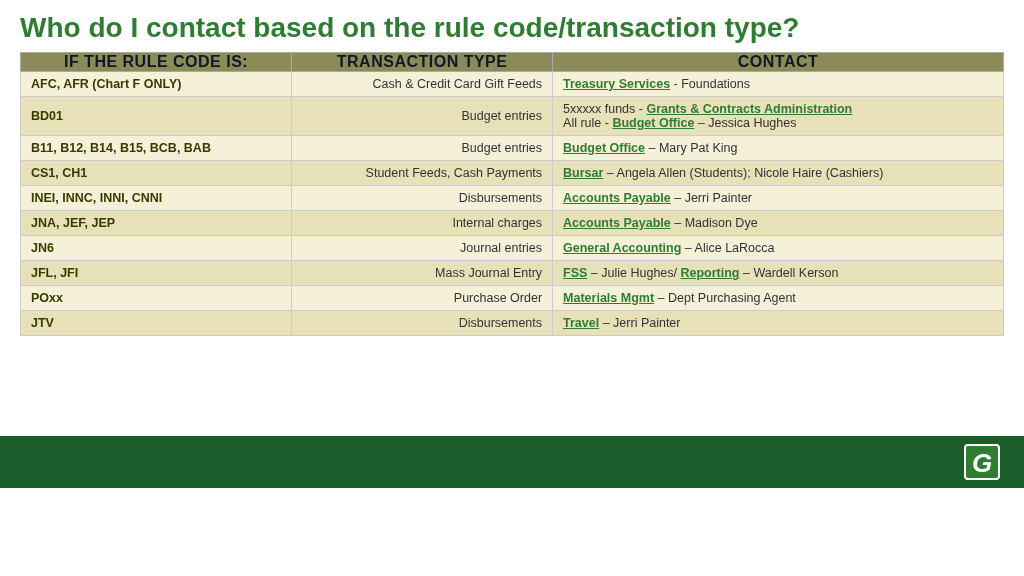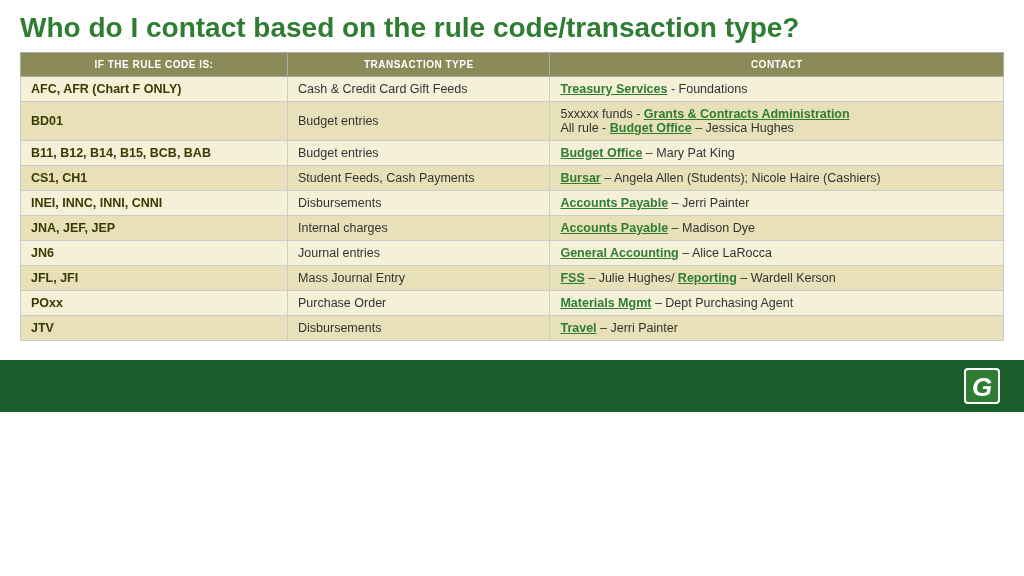--- a/index.html
+++ b/index.html
@@ -5,21 +5,21 @@
     * { margin: 0; padding: 0; box-sizing: border-box; }
     body {
       width: 1024px;
       height: 576px;
       background: #ffffff;
       font-family: Arial, sans-serif;
       overflow: hidden;
     }
     .main-container {
       width: 1024px;
-      height: 412px;
+      height: 488px;
       display: flex;
       flex-direction: column;
       background: #fff;
     }
     .header {
       padding: 12px 20px 8px 20px;
       background: #fff;
     }
     .header h1 {
       font-size: 28px;
@@ -31,46 +31,47 @@
       padding: 0 20px;
       overflow: hidden;
     }
     table {
       width: 100%;
       border-collapse: collapse;
       font-size: 12.5px;
     }
     thead tr th {
       background: #8b8b5a;
-      color: #ffffff;
+      color: #0f172a;
       font-weight: bold;
       text-align: center;
-      padding: 6px 10px;
+      padding: 0 10px;
       border: 1px solid #aaa;
-      font-size: 10px;
+      font-size: 16px;
       letter-spacing: 0.5px;
     }
     tbody tr td {
       padding: 5px 10px;
       border: 1px solid #ccc;
       vertical-align: middle;
     }
     tbody tr:nth-child(odd) td {
       background: #f5f0d8;
     }
     tbody tr:nth-child(even) td {
       background: #e8e0b8;
     }
     td.rule-code {
       font-weight: bold;
       color: #3a3a00;
       white-space: nowrap;
     }
     td.transaction-type {
       color: #333;
+      text-align: right;
     }
     td.contact {
       color: #333;
     }
     a.contact-link {
       color: #2e7d32;
       font-weight: bold;
       text-decoration: underline;
     }
     .footer {

